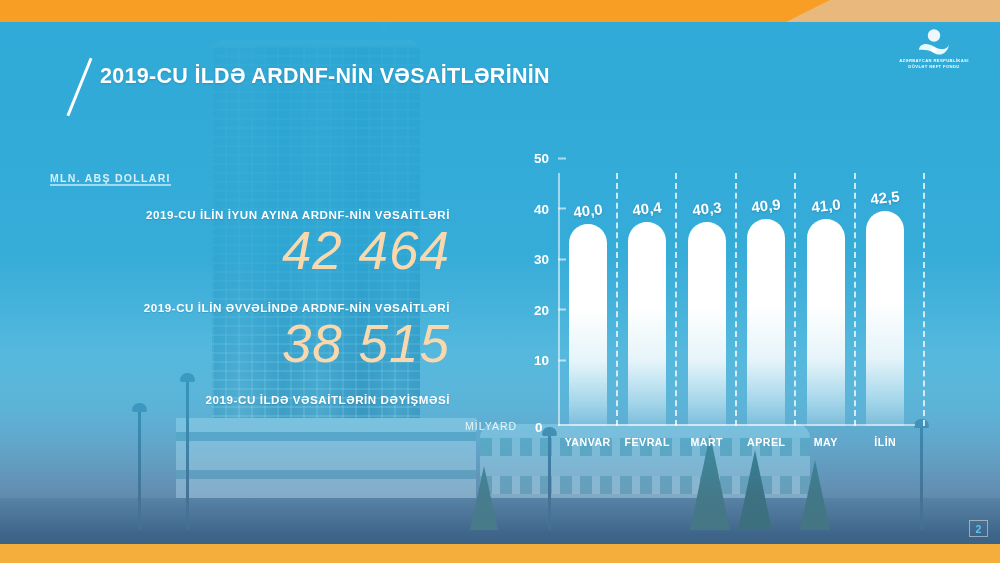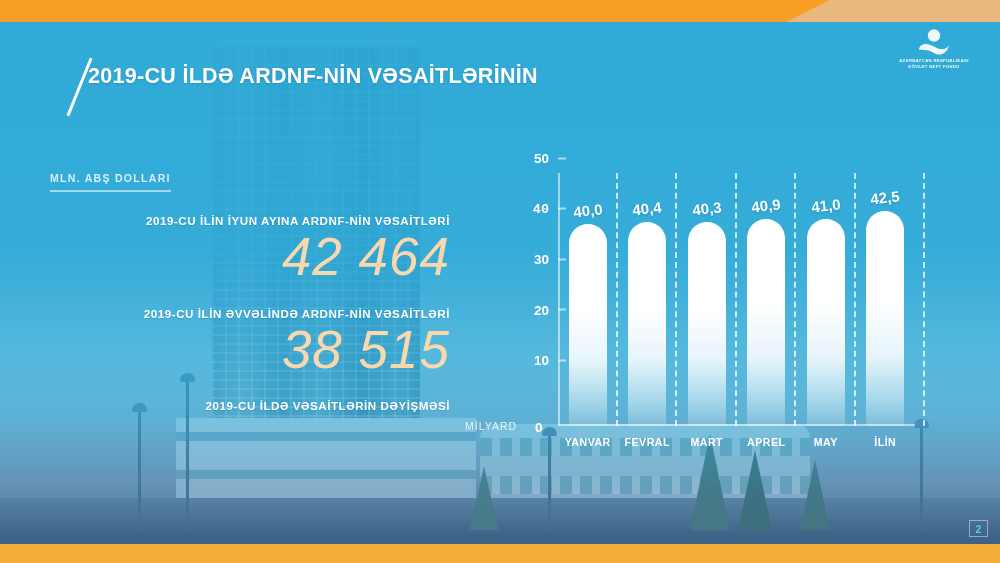--- a/index.html
+++ b/index.html
@@ -95,40 +95,40 @@
     background:#F5AE3C; z-index:8;
   }
 
   
   .slash{
     position:absolute; left:78px; top:56px; width:3px; height:62px;
     background:#ffffff; transform:rotate(22deg); transform-origin:center;
     z-index:6;
   }
   .title{
-    position:absolute; left:88px; top:62px; width:660px;
+    position:absolute; left:100px; top:62px; width:660px;
     color:#ffffff; font-weight:bold; font-size:21.5px;
     letter-spacing:.3px; line-height:1.33; z-index:6;
     text-shadow:0 1px 2px rgba(0,60,90,.20);
   }
   .title span{ display:block; }
 
   
   .logo{ position:absolute; right:10px; top:28px; width:112px; text-align:center; z-index:7; }
   .logo svg{ display:block; margin:0 auto; }
   .logo .l1,.logo .l2{
     color:#ffffff; font-size:4.2px; font-weight:bold; letter-spacing:.35px;
     line-height:1.5; opacity:.95; white-space:nowrap;
   }
 
   
   .stats{ position:absolute; left:50px; top:168px; width:400px; z-index:6; }
   .unit{
     color:#d8eef8; font-size:10.5px; font-weight:bold; letter-spacing:1.3px;
-    padding-bottom:6px; display:inline-block;
+    display:inline-block;
     border-bottom:2px solid rgba(255,255,255,.55);
   }
   .stat{ margin-top:22px;text-align:right; }
   .stat:first-of-type{ margin-top:22px; }
   .stat .lbl{
     color:#ffffff; font-size:11.6px; font-weight:bold; letter-spacing:.55px;
     display:block; margin-bottom:2px;
     text-shadow:0 1px 1px rgba(0,60,90,.18);
   }
   .stat .val{
@@ -262,21 +262,21 @@
   </div>
 
   <div class="chart">
     <div class="yaxis"></div>
     <div class="xaxis"></div>
     <div class="plot">
       <div id="yticks">
           <div class="ytick" style="bottom: 20%;">10<i></i></div>
           <div class="ytick" style="bottom: 40%; margin-left: 12px;">20<i></i></div>
           <div class="ytick" style="bottom: 60%;">30<i></i></div>
-          <div class="ytick" style="bottom: 80%; font-family: Liberation Mono, monospace;">40<i></i></div>
+          <div class="ytick" style="bottom: 80%;">40<i></i></div>
           <div class="ytick" style="bottom: 100%;">50<i></i></div>
         </div>
       <div class="bars" id="bars">
           <div class="col">
             <div class="bar" style="height: 80%;">
               <span class="dv">40,0</span>
             </div>
           </div>
           <div class="col">
             <div class="bar" style="height: 80.8%;">

